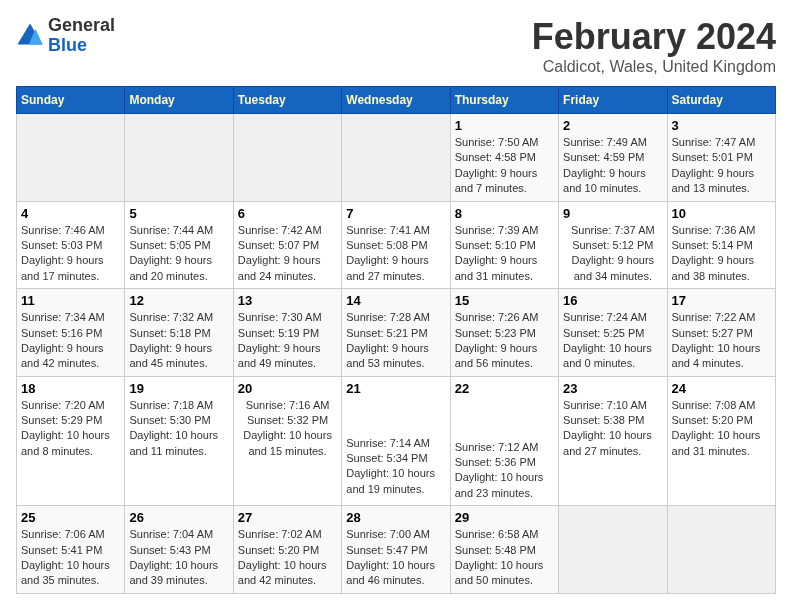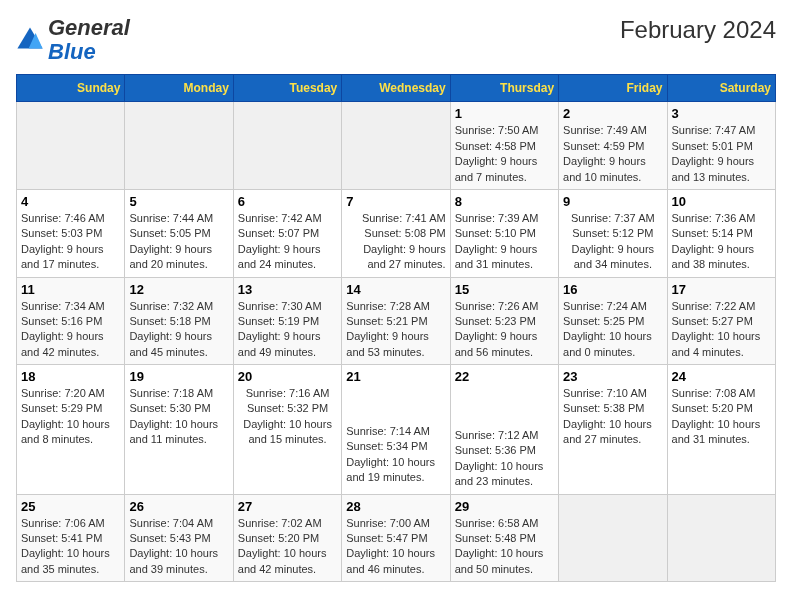--- a/index.html
+++ b/index.html
@@ -15,53 +15,52 @@
       justify-content: space-between;
       align-items: flex-start;
       margin-bottom: 10px;
     }
     .logo {
       display: flex;
       align-items: center;
       gap: 4px;
     }
     .logo-text {
-      font-size: 22px;
+      font-size: 18px;
       font-weight: bold;
       color: #333;
       line-height: 1.1;
-      font-style: italic;
     }
     .logo-blue { color: #1565c0; }
     .logo-icon {
       width: 28px;
       height: 28px;
     }
     .title-block {
       text-align: right;
     }
     .main-title {
-      font-size: 24px;
-      font-weight: normal;
+      font-size: 36px;
+      font-weight: bold;
       color: #333;
     }
     .subtitle {
       font-size: 16px;
       color: #555;
     }
     table {
       width: 100%;
       border-collapse: collapse;
       font-size: 11px;
     }
     thead tr th {
       background-color: #1565c0;
-      color: #fde047;
+      color: #fef9c3;
       padding: 6px 4px;
-      text-align: right;
+      text-align: left;
       font-size: 12px;
       font-weight: bold;
       border: 1px solid #0d47a1;
       margin-left: 28px;
     }
     tbody tr td {
       border: 1px solid #ccc;
       padding: 4px 4px;
       vertical-align: top;
       min-width: 100px;
@@ -93,20 +92,21 @@
       <polygon points="20,2 38,32 2,32" fill="#1565c0"></polygon>
       <polygon points="28,10 38,32 18,32" fill="#42a5f5"></polygon>
     </svg>
     <div class="logo-text">
       <div>General</div>
       <div class="logo-blue">Blue</div>
     </div>
   </div>
   <div class="title-block">
     <div class="main-title">February 2024</div>
+    <div class="subtitle">Caldicot, Wales, United Kingdom</div>
   </div>
 </div>
 
 <table>
   <thead>
     <tr id="header-row">
         <th>Sunday</th>
         <th>Monday</th>
         <th>Tuesday</th>
         <th>Wednesday</th>
@@ -154,21 +154,21 @@
 Daylight: 9 hours and 20 minutes.</div>
         </td>
         <td>
           <div class="day-number">6</div>
           <div class="day-info" style="white-space: pre-line;">Sunrise: 7:42 AM
 Sunset: 5:07 PM
 Daylight: 9 hours and 24 minutes.</div>
         </td>
         <td>
           <div class="day-number">7</div>
-          <div class="day-info" style="white-space: pre-line; text-align: right;">Sunrise: 7:41 AM
+          <div class="day-info" style="white-space: pre-line;">Sunrise: 7:41 AM
 Sunset: 5:08 PM
 Daylight: 9 hours and 27 minutes.</div>
         </td>
         <td>
           <div class="day-number">8</div>
           <div class="day-info" style="white-space: pre-line;">Sunrise: 7:39 AM
 Sunset: 5:10 PM
 Daylight: 9 hours and 31 minutes.</div>
         </td>
         <td>

